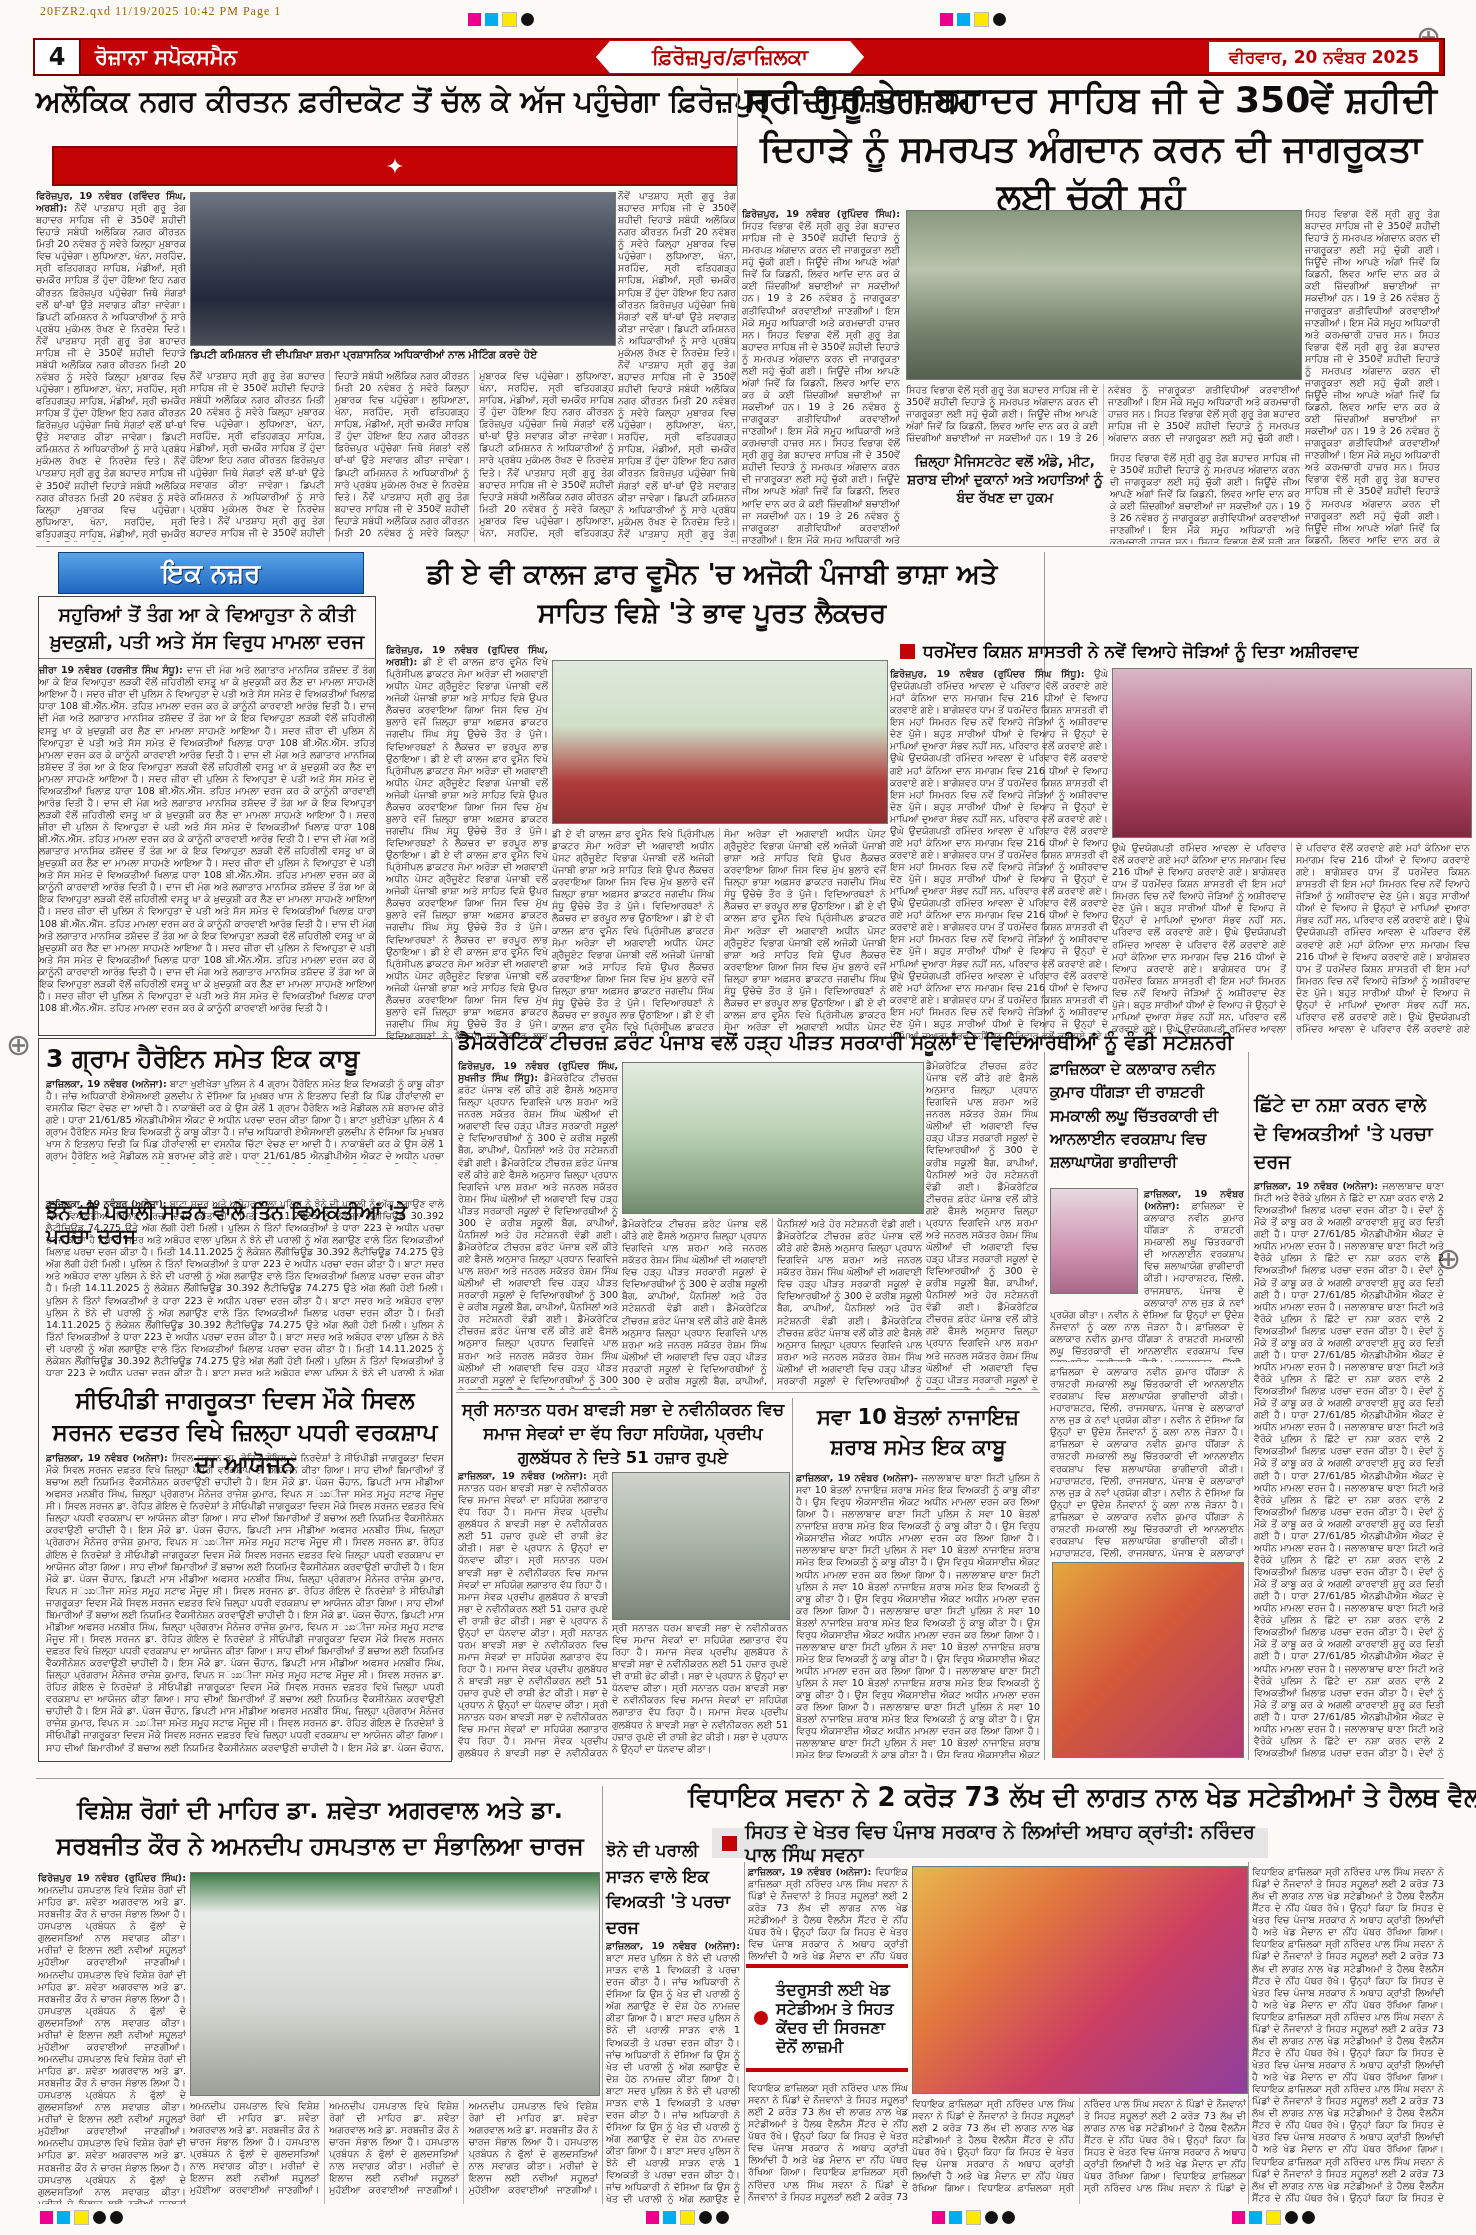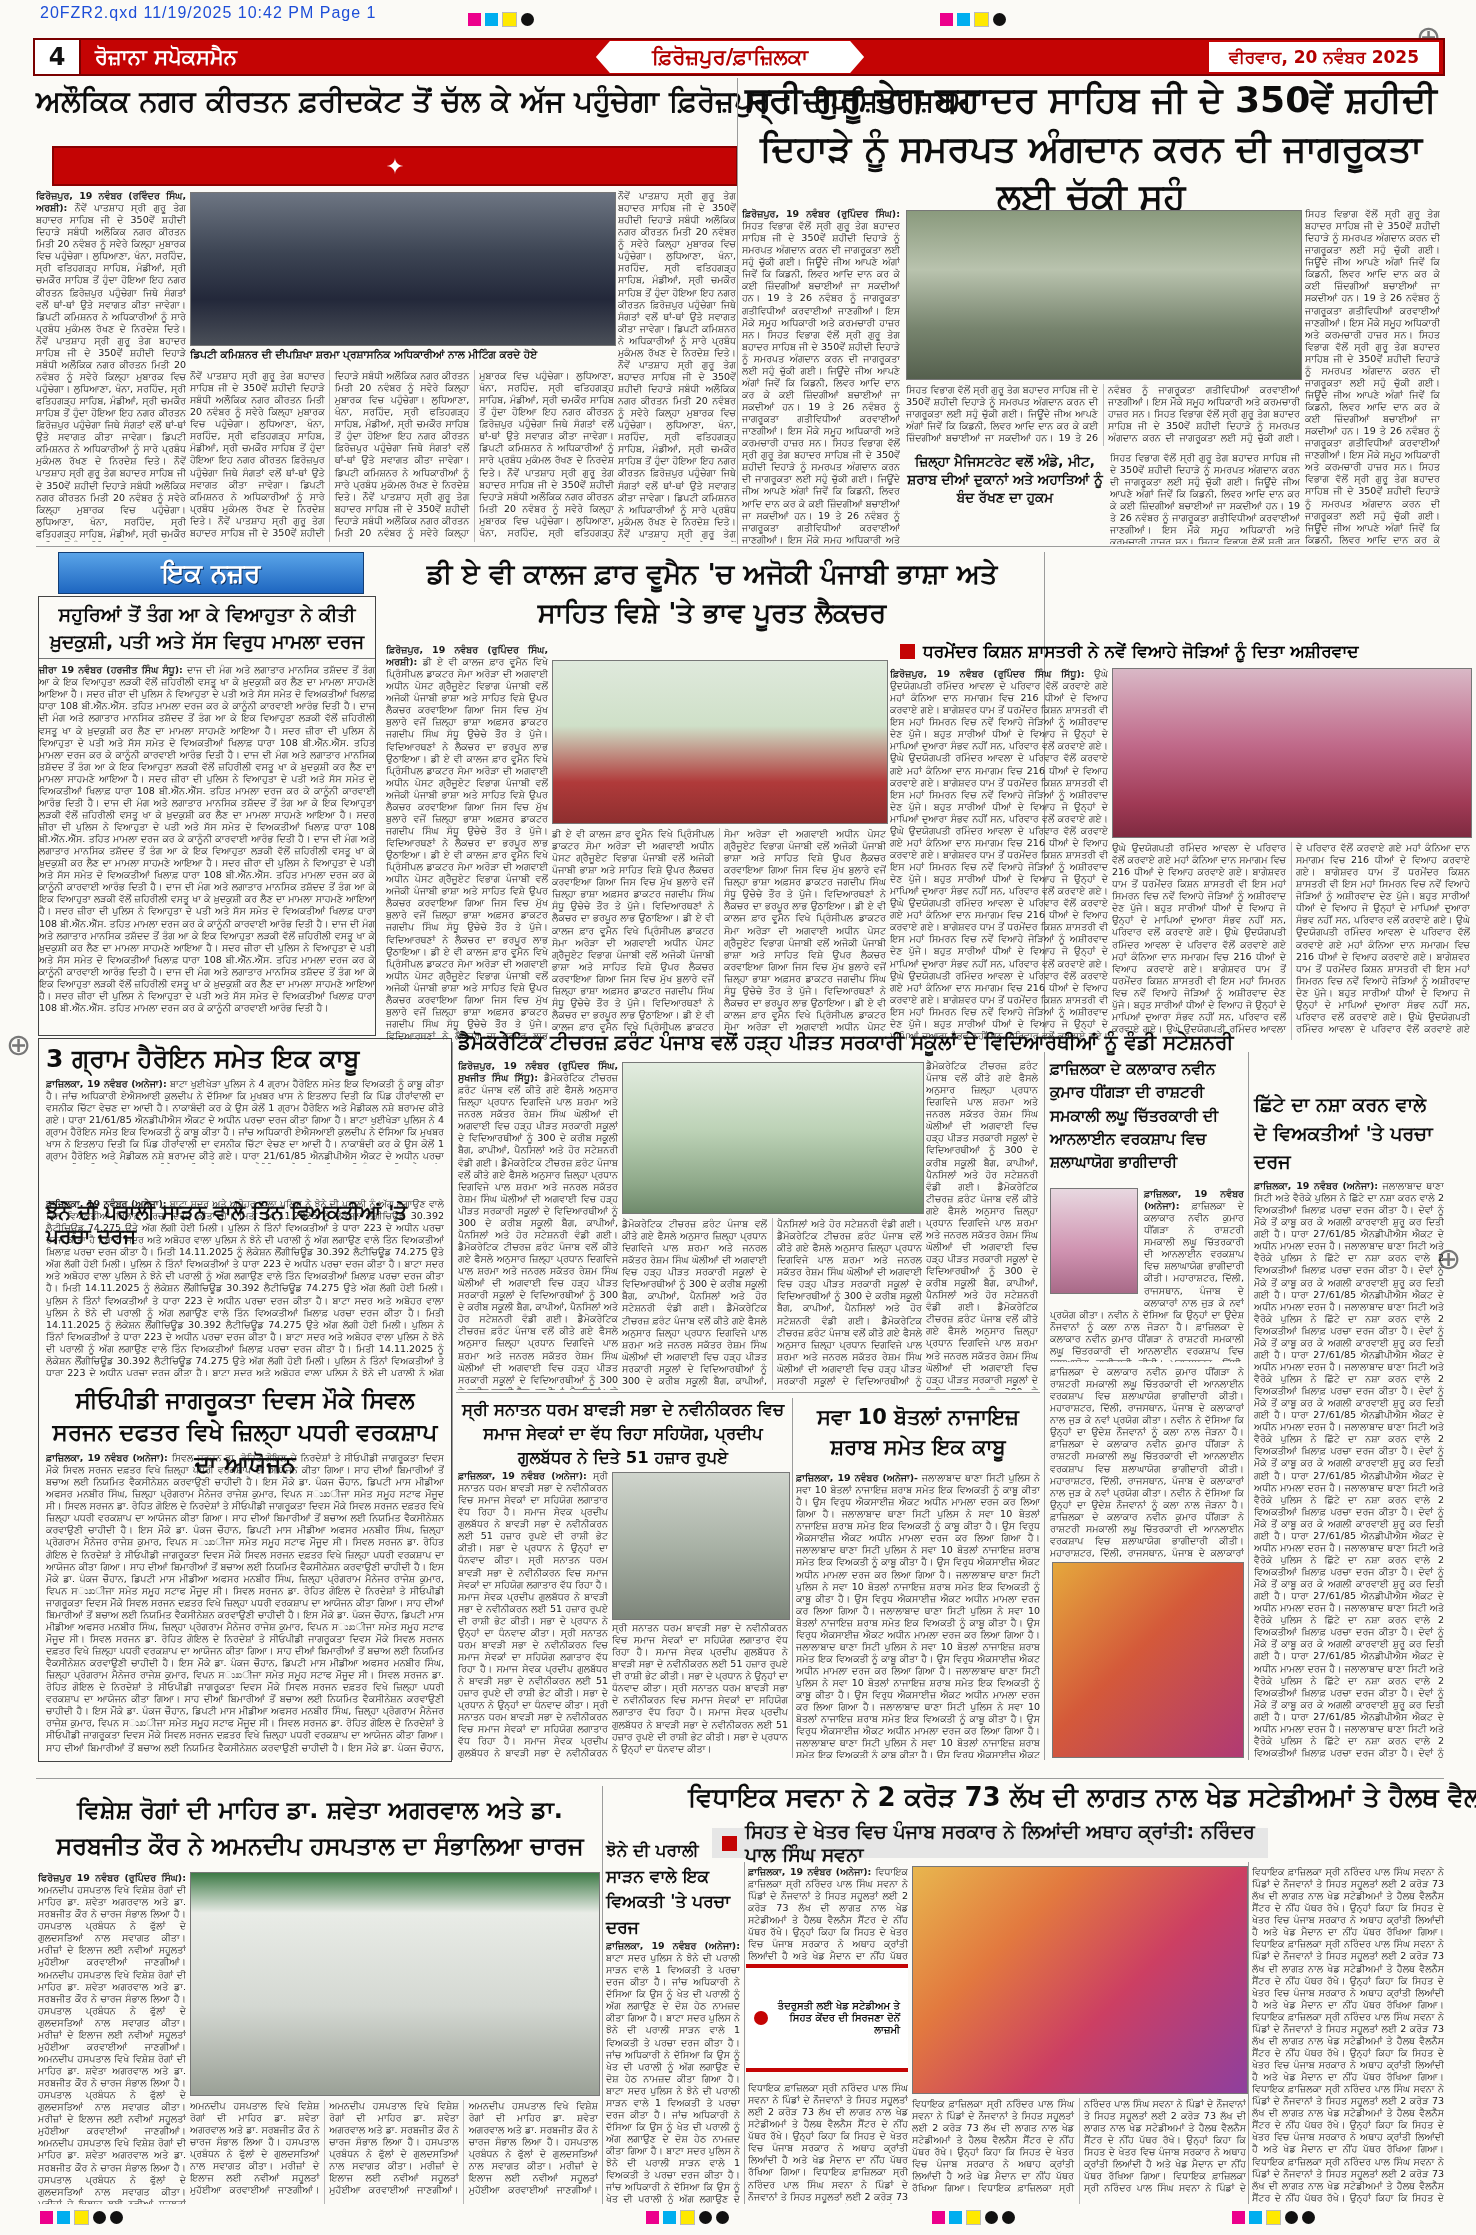--- a/index.html
+++ b/index.html
@@ -1,19 +1,19 @@
 <!DOCTYPE html>
 <html><head>
 <meta charset="utf-8">
 <style>
   html,body{margin:0;padding:0;background:#d8d8d4;}
   .page{position:relative;width:1476px;height:2235px;background:#fbfaf6;margin:0 auto;
         font-family:"DejaVu Sans","Liberation Sans",sans-serif;overflow:hidden;}
   .abs{position:absolute;}
-  .prepress{font-family:Liberation Sans, sans-serif;font-size:16px;color:#1d4ed8;letter-spacing:1px;}
+  .prepress{font-family:Liberation Serif, serif;font-size:12px;color:#a16207;letter-spacing:1px;}
   
   .masthead{background:#c40404;border:2px solid #7a0000;display:flex;align-items:stretch;}
   .pn{background:#fff;color:#111;font-weight:bold;font-size:24px;width:44px;display:flex;align-items:center;justify-content:center;border-right:2px solid #7a0000;}
   .paper{color:#fff;font-weight:bold;font-size:21px;display:flex;align-items:center;padding:0 14px;}
   .spacer{flex:1;}
   .edition{background:#fff;color:#b30000;font-weight:bold;font-size:21px;display:flex;align-items:center;padding:0 56px;margin:1px 0;clip-path:polygon(14px 0,calc(100% - 14px) 0,100% 50%,calc(100% - 14px) 100%,14px 100%,0 50%);}
   .datebox{background:#fff;color:#b30000;font-weight:bold;font-size:17px;display:flex;align-items:center;padding:0 20px;margin:2px 4px 2px 0;}
   
   .hl{font-weight:bold;color:#0d0d0d;}
   .center{text-align:center;}
@@ -38,21 +38,21 @@
   .ph6{background:linear-gradient(180deg,#cfd4cc 0%,#a9b2a6 50%,#7d857a 100%);}
   .ph7{background:linear-gradient(180deg,#3d7a46 0%,#e9ece7 18%,#d4d8d2 60%,#9aa096 100%);}
   .ph8{background:linear-gradient(135deg,#e8b64e 0%,#e2793f 30%,#cc3f63 60%,#8e3f9e 100%);}
   .ph9{background:linear-gradient(180deg,#e8d8e0 0%,#cf92b0 60%,#a86a88 100%);}
   .ph10{background:linear-gradient(135deg,#e5a83c 0%,#d4593a 45%,#b03a74 100%);}
   
   .vline{background:#9b9b9b;width:1px;}
   .hline{background:#9b9b9b;height:1px;}
   .boxed{border:1.5px solid #444;}
   
-  .pq{border-top:4px solid #c40404;border-bottom:4px solid #c40404;background:#fff;display:flex;align-items:center;gap:8px;padding:6px 8px;font-weight:bold;font-size:10px;color:#151515;text-align:right;}
+  .pq{border-top:4px solid #c40404;border-bottom:4px solid #c40404;background:#fff;display:flex;align-items:center;gap:8px;padding:6px 8px;font-weight:bold;font-size:16px;color:#151515;text-align:left;}
   .pq .dot{width:14px;height:14px;border-radius:50%;background:#c40404;flex:0 0 auto;}
   
   .iknz{background:linear-gradient(180deg,#5aa4e8 0%,#1e66c0 100%);border:1.5px solid #123d74;color:#fff;font-weight:bold;font-size:26px;display:flex;align-items:center;justify-content:center;text-shadow:1px 1px 0 #0b2e5e;}
   
   .marks{display:flex;gap:4px;align-items:center;}
   .mk{width:13px;height:13px;display:inline-block;}
   .mC{background:#00aeef;}.mM{background:#ec008c;}.mY{background:#ffe900;border:1px solid #bbb;}.mK{background:#111;}
   .mkc{border-radius:50%;}
   .reg{font-size:30px;color:#777;line-height:1;}
   .subhead-bold{font-weight:bold;font-size:13.5px;text-align:center;color:#111;line-height:1.35;}

